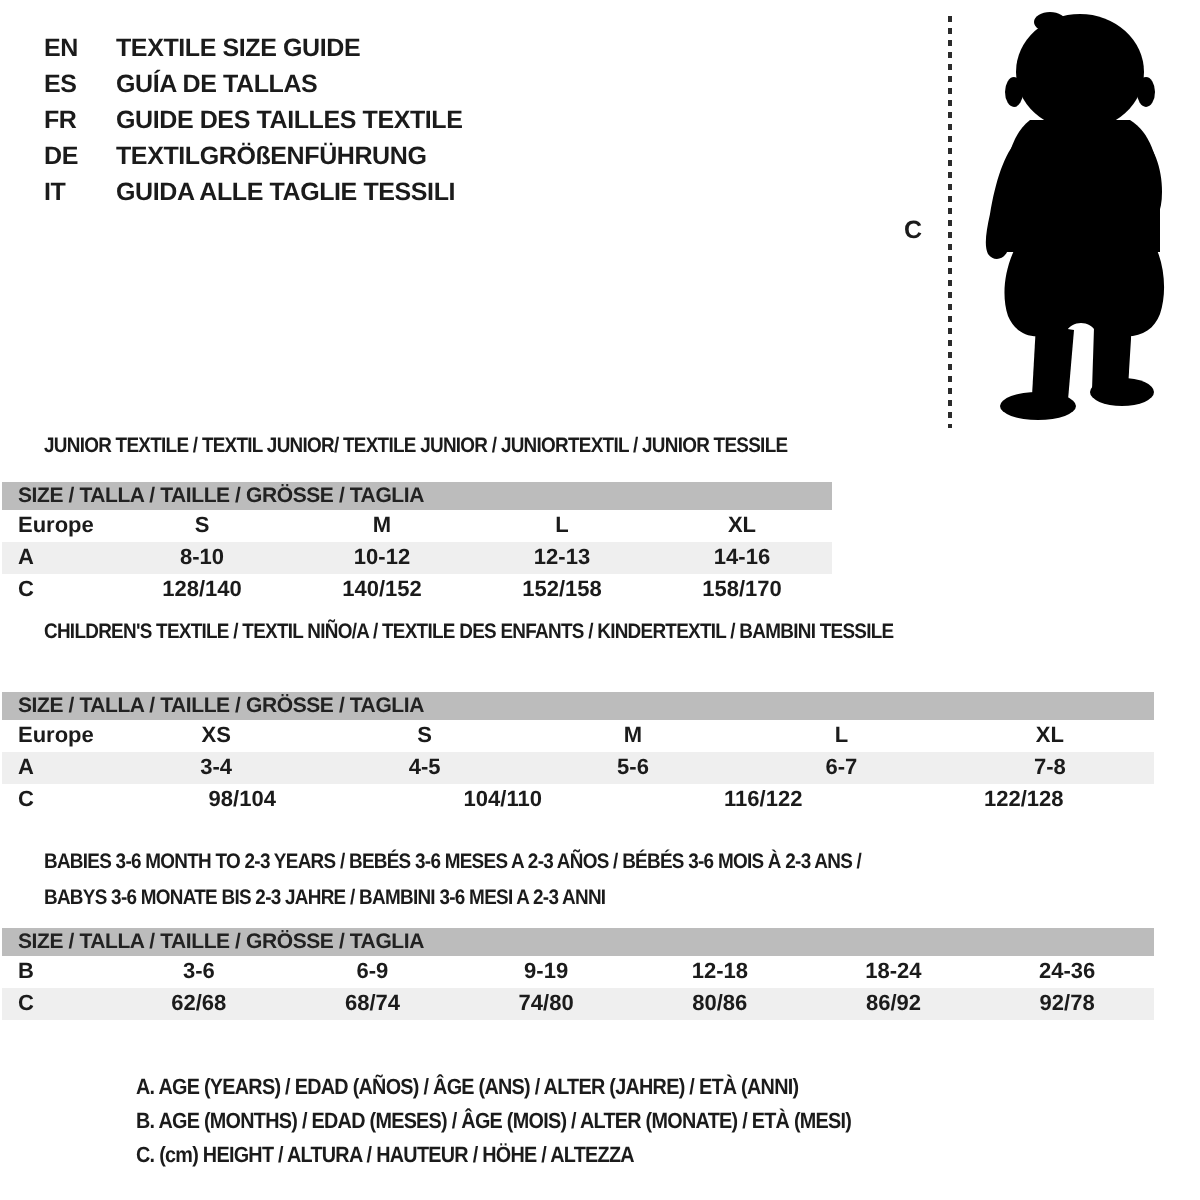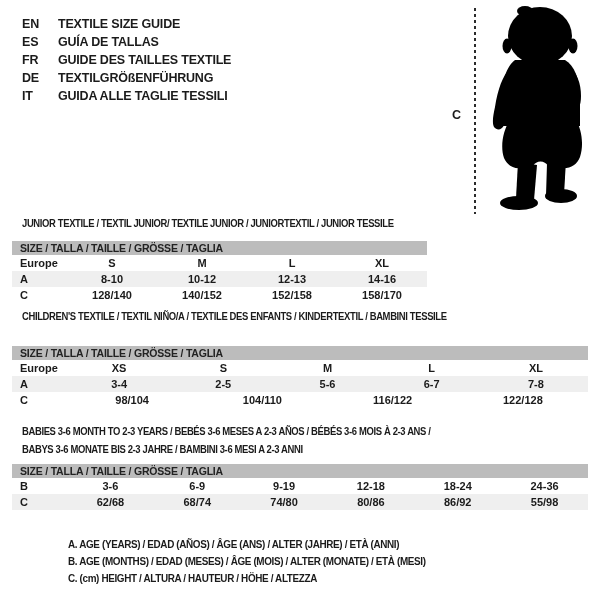--- a/index.html
+++ b/index.html
@@ -18,21 +18,21 @@
   .dash-line { position:absolute; left:474px; top:8px; width:2px; height:206px;
     background:repeating-linear-gradient(to bottom,#2b2b2b 0 3px,transparent 3px 6px); }
   .c-label { position:absolute; left:452px; top:108px;
              font-weight:700; font-size:12.5px; }
   .baby-svg { position:absolute; left:484px; top:4px; width:112px; height:208px; }
   
   .tbl-title { position:absolute; left:22px; font-weight:700; font-size:10.5px;
                line-height:17.5px; }
   .cond { letter-spacing:-0.4px; transform:scaleX(0.9); transform-origin:0 50%;
           white-space:nowrap; display:inline-block; }
-  .size-table { position:absolute; left:12px; }
+  .size-table { position:absolute; left:1px; }
   .t-bar { background:#bcbcbc; height:14px; line-height:14px; padding-left:8px;
            font-weight:700; font-size:10.5px; letter-spacing:-0.2px; color:#222; }
   .t-row { display:flex; height:16px; line-height:16px;
            font-weight:700; font-size:11px; }
   .t-row.shade { background:#efefef; }
   .t-lbl { flex:0 0 47px; padding-left:8px; text-align:left; }
   .t-cell { flex:1 1 0; text-align:center; }
   
   .footnotes { position:absolute; left:20px; top:536px;margin-left:48px; }
   .fn-line { height:17px; line-height:17px; font-weight:700; font-size:11px; }
@@ -121,21 +121,21 @@
       <span class="t-lbl">Europe</span>
       <span class="t-cell">XS</span>
       <span class="t-cell">S</span>
       <span class="t-cell">M</span>
       <span class="t-cell">L</span>
       <span class="t-cell">XL</span>
     </div>
     <div class="t-row shade">
       <span class="t-lbl">A</span>
       <span class="t-cell">3-4</span>
-      <span class="t-cell">2-5</span>
+      <span class="t-cell">4-5</span>
       <span class="t-cell">5-6</span>
       <span class="t-cell">6-7</span>
       <span class="t-cell">7-8</span>
     </div>
     <div class="t-row">
       <span class="t-lbl">C</span>
       <span class="t-cell">98/104</span>
       <span class="t-cell">104/110</span>
       <span class="t-cell">116/122</span>
       <span class="t-cell">122/128</span>
@@ -157,21 +157,21 @@
       <span class="t-cell">18-24</span>
       <span class="t-cell">24-36</span>
     </div>
     <div class="t-row shade">
       <span class="t-lbl">C</span>
       <span class="t-cell">62/68</span>
       <span class="t-cell">68/74</span>
       <span class="t-cell">74/80</span>
       <span class="t-cell">80/86</span>
       <span class="t-cell">86/92</span>
-      <span class="t-cell">55/98</span>
+      <span class="t-cell">92/78</span>
     </div>
   </div>
 
   <div class="footnotes">
     <div class="fn-line">
       <span class="cond">A. AGE (YEARS) / EDAD (AÑOS) / ÂGE (ANS) / ALTER (JAHRE) / ETÀ (ANNI)</span>
     </div>
     <div class="fn-line">
       <span class="cond">B. AGE (MONTHS) / EDAD (MESES) / ÂGE (MOIS) / ALTER (MONATE) / ETÀ (MESI)</span>
     </div>

